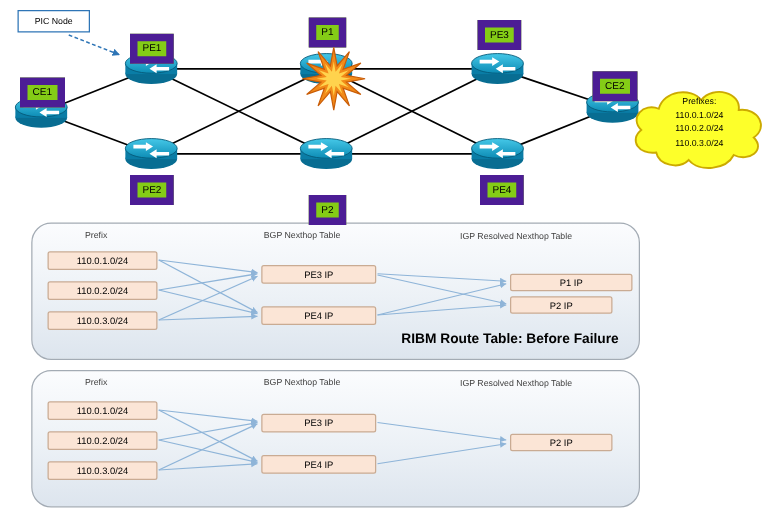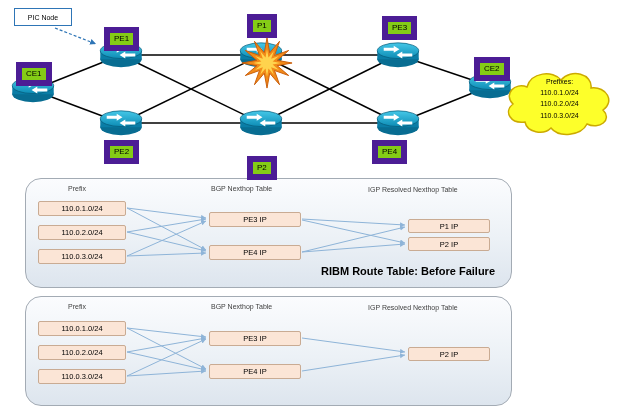--- a/index.html
+++ b/index.html
@@ -67,21 +67,21 @@
     <line x1="3" y1="3" x2="44" y2="19" stroke="#2e75b6" stroke-width="1.2" stroke-dasharray="3,2" marker-end="url(#picArr)"></line>
   </svg>
 
   <div class="node-label" style="left:16px;top:62px">CE1</div>
   <div class="node-label" style="left:104px;top:27px">PE1</div>
   <div class="node-label" style="left:247px;top:14px">P1</div>
   <div class="node-label" style="left:382px;top:16px">PE3</div>
   <div class="node-label" style="left:474px;top:57px">CE2</div>
   <div class="node-label" style="left:104px;top:140px">PE2</div>
   <div class="node-label" style="left:247px;top:156px">P2</div>
-  <div class="node-label" style="left:372px;top:140px">PE4</div>
+  <div class="node-label" style="left:384px;top:140px">PE4</div>
 
   <div class="router" style="left:10px;top:75px"><svg viewBox="0 0 64 42" width="46" height="30">
         <defs>
           <linearGradient id="rtop" x1="0" y1="0" x2="0" y2="1">
             <stop offset="0" stop-color="#45c8e8"></stop>
             <stop offset="1" stop-color="#0d8cb5"></stop>
           </linearGradient>
         </defs>
         <ellipse cx="32" cy="27" rx="29" ry="11" fill="#086d92"></ellipse>
         <rect x="3" y="15" width="58" height="12" fill="#0a7da6"></rect>
@@ -239,21 +239,21 @@
     <div class="hdr" style="left:185px;top:6px">BGP Nexthop Table</div>
     <div class="hdr" style="left:342px;top:7px">IGP Resolved Nexthop Table</div>
 
     <div class="cellbox" style="left:12px;top:22px;width:88px;height:15px">110.0.1.0/24</div>
     <div class="cellbox" style="left:12px;top:46px;width:88px;height:15px">110.0.2.0/24</div>
     <div class="cellbox" style="left:12px;top:70px;width:88px;height:15px">110.0.3.0/24</div>
 
     <div class="cellbox" style="left:183px;top:33px;width:92px;height:15px">PE3 IP</div>
     <div class="cellbox" style="left:183px;top:66px;width:92px;height:15px">PE4 IP</div>
 
-    <div class="cellbox" style="left:382px;top:40px;width:82px;height:14px">P1 IP</div>
+    <div class="cellbox" style="left:382px;top:40px;width:98px;height:14px">P1 IP</div>
     <div class="cellbox" style="left:382px;top:58px;width:82px;height:14px">P2 IP</div>
 
     <div class="caption" style="top:86px">RIBM Route Table: Before Failure</div>
   </div>
 
   <div class="panel panel-after">
     <svg class="map-arrows" width="487" height="110">
       <defs>
         <marker id="arrA" markerWidth="7" markerHeight="7" refX="5" refY="2.5" orient="auto">
           <path d="M0,0 L5,2.5 L0,5 z" fill="#8eb4d8"></path>

